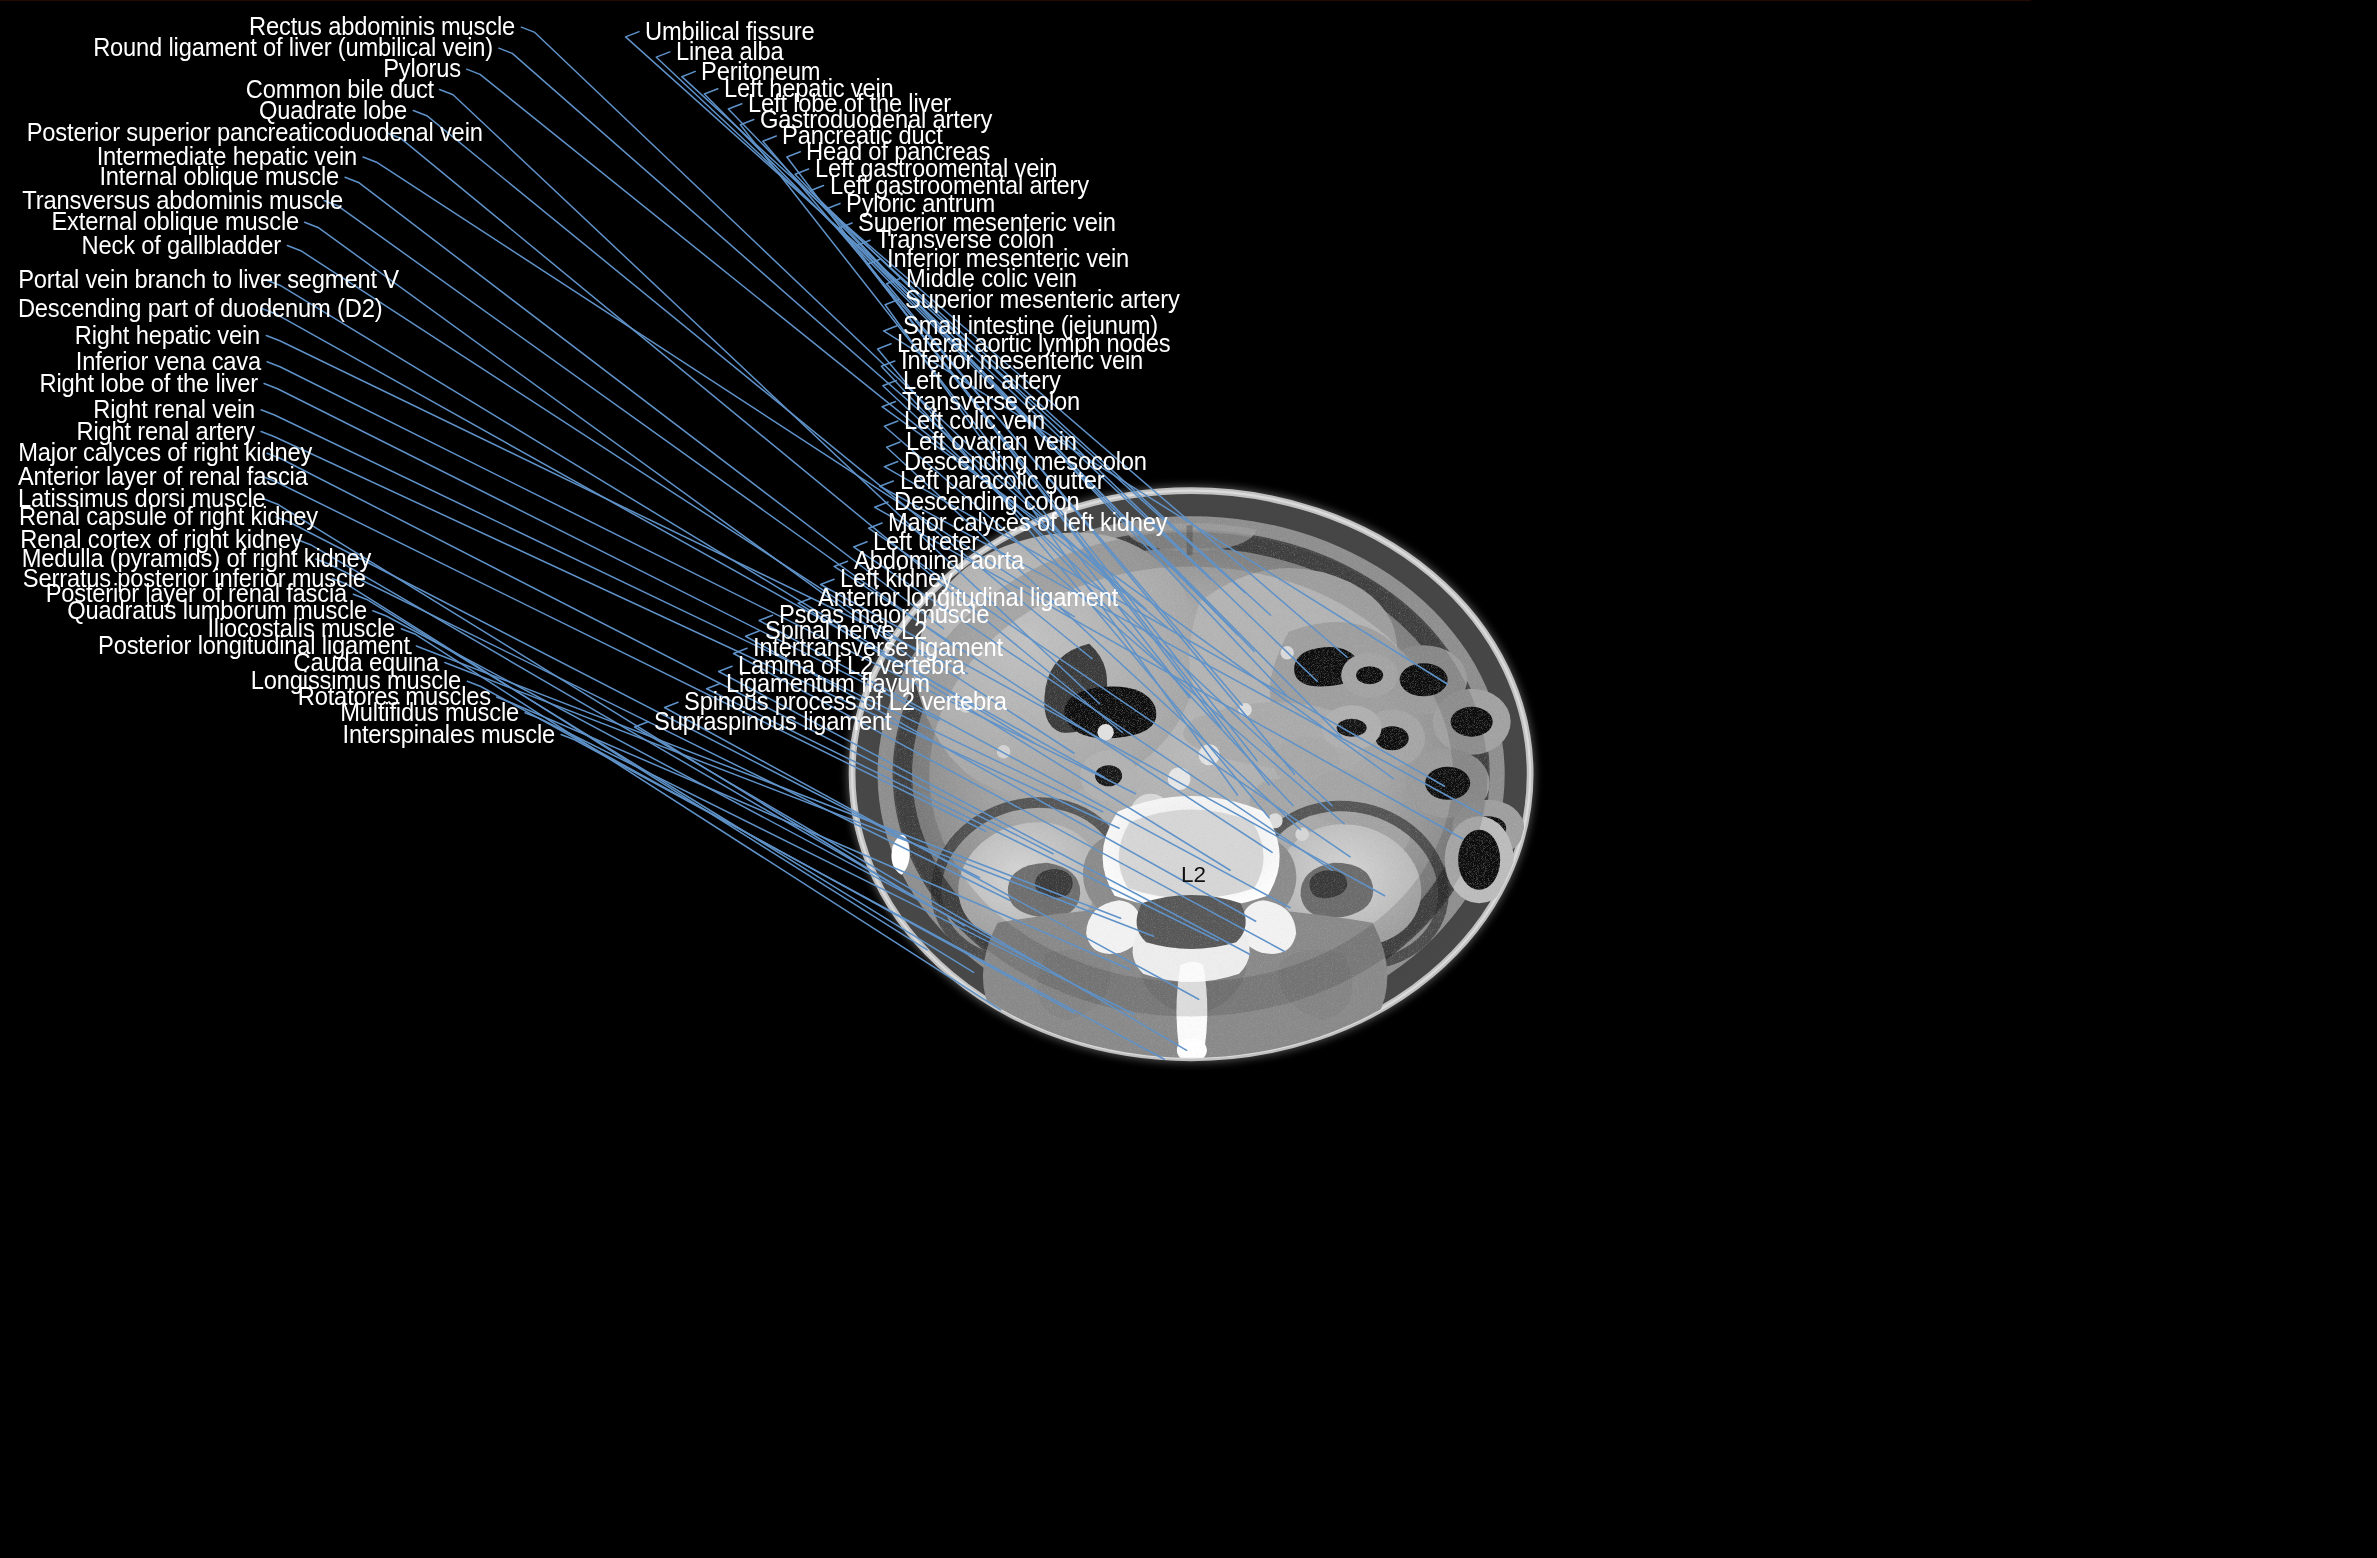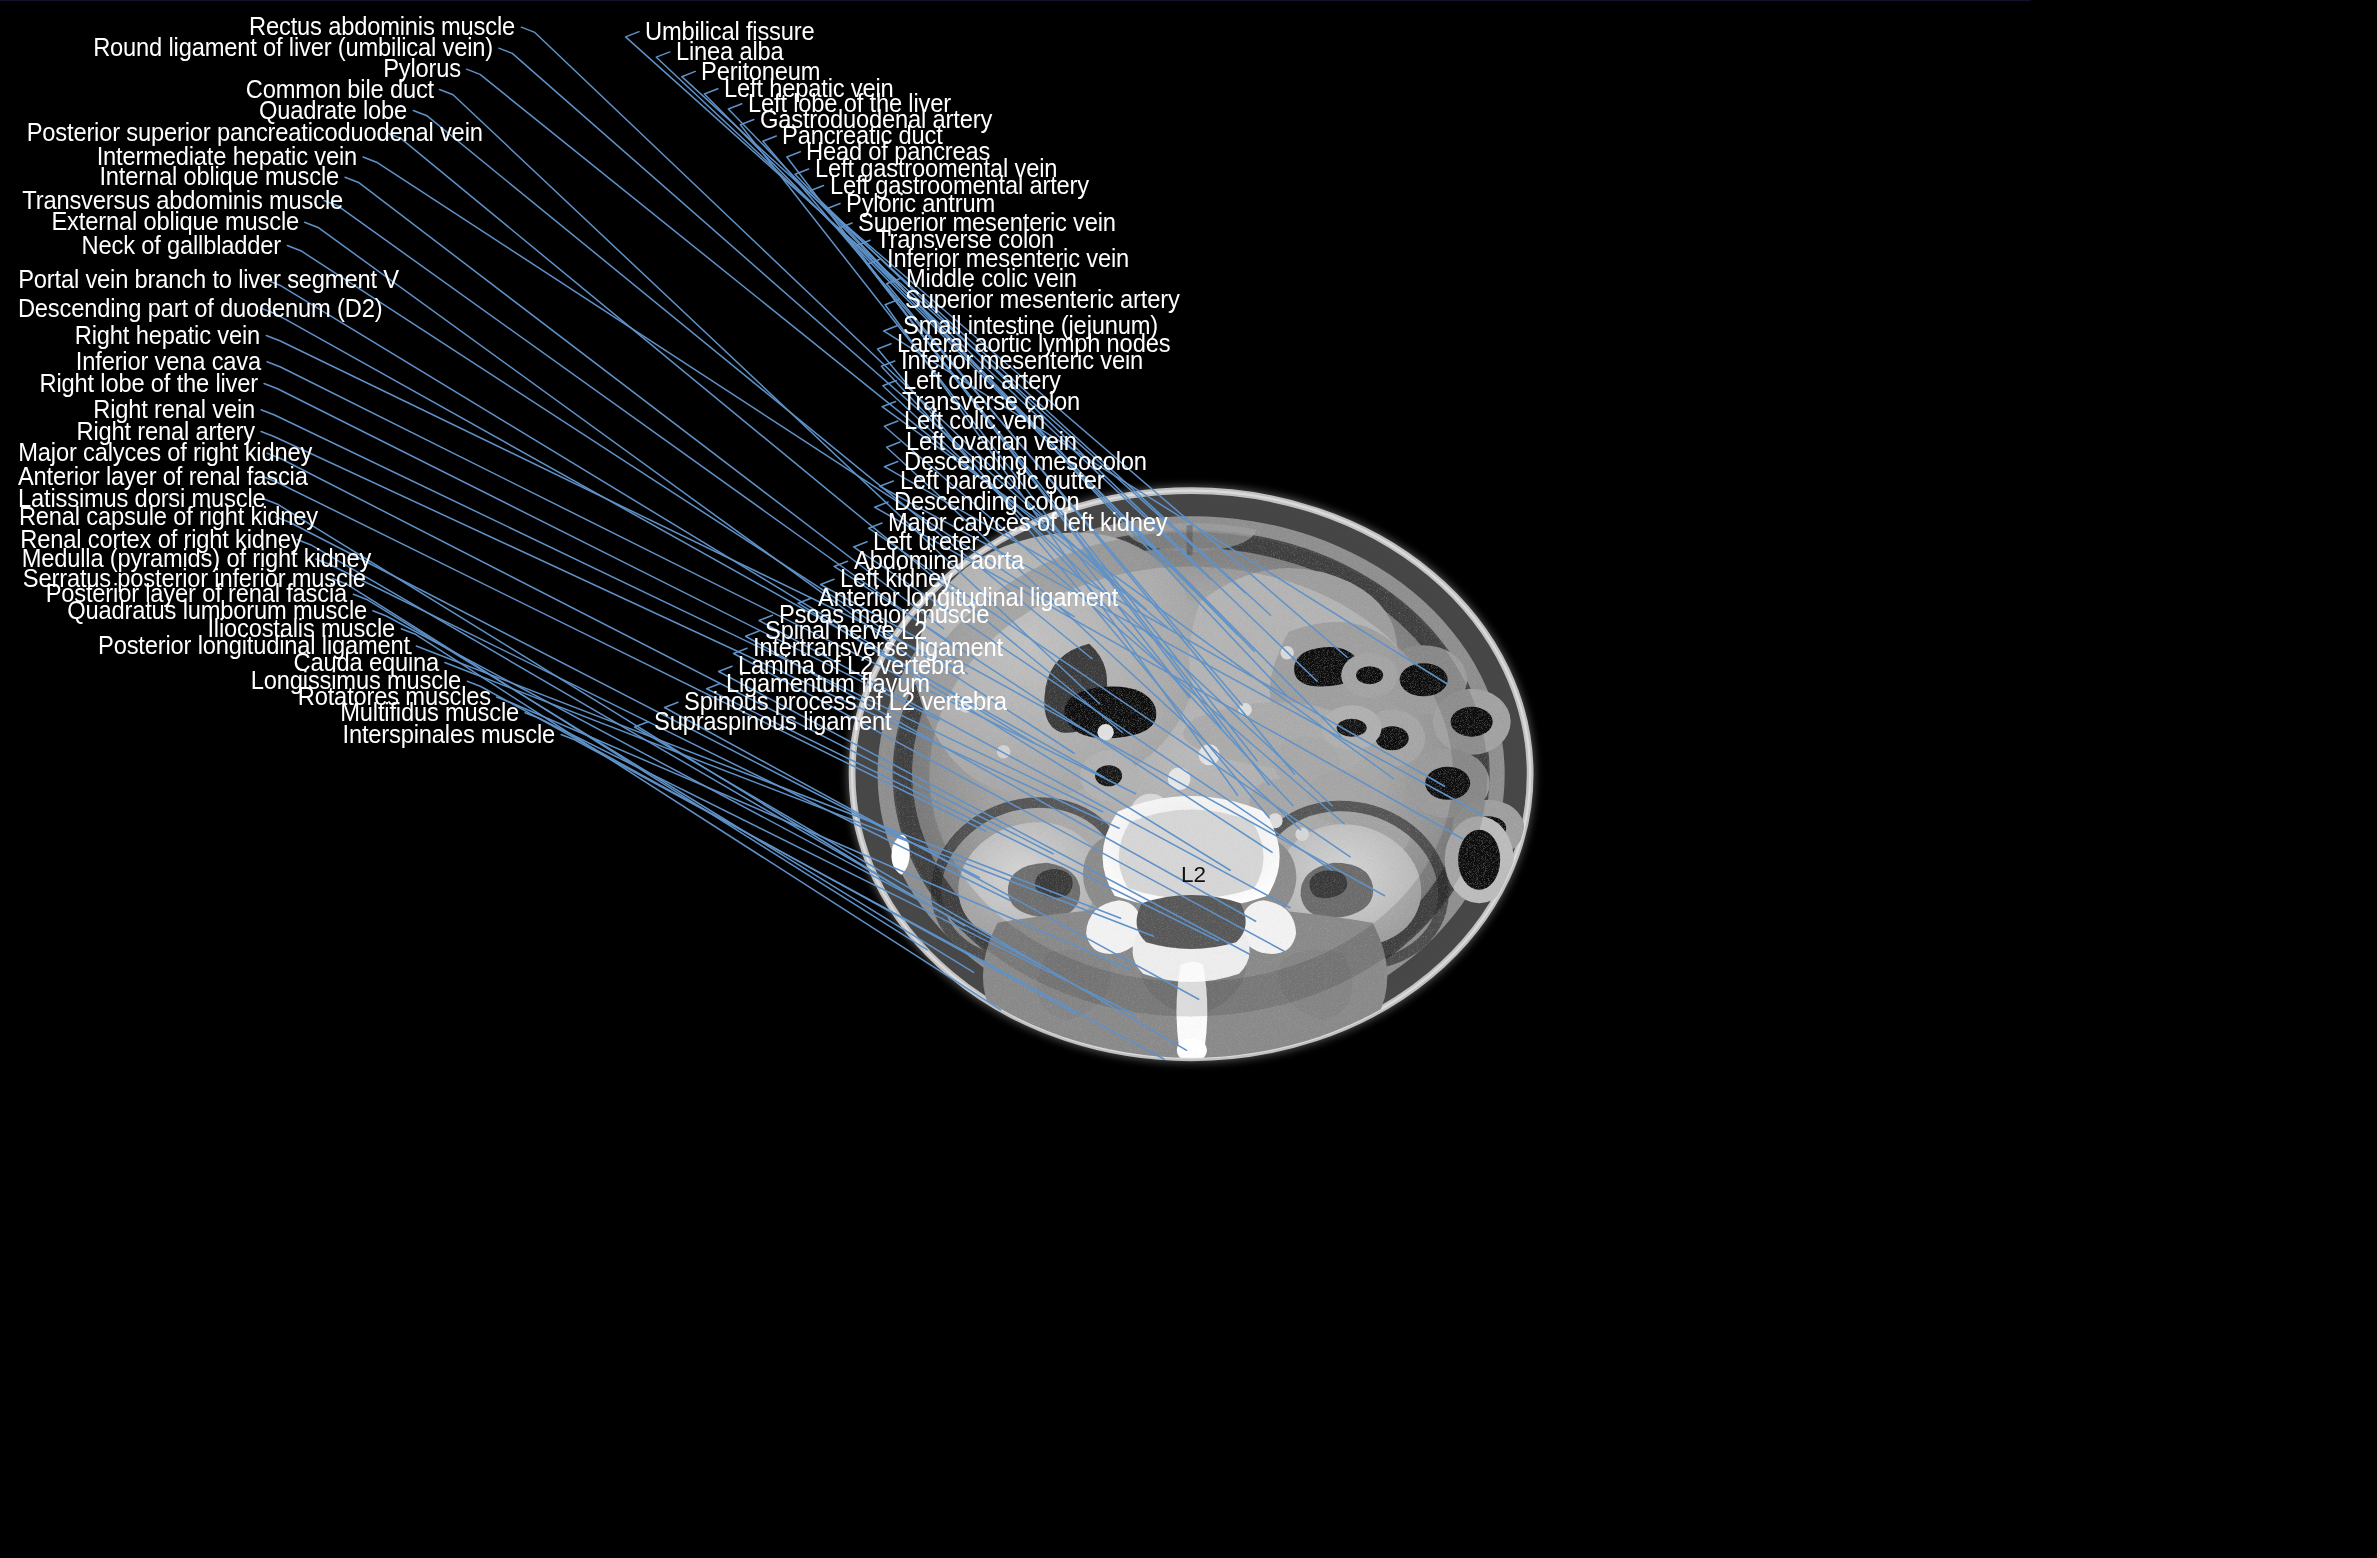--- a/index.html
+++ b/index.html
@@ -1,20 +1,20 @@
 <!DOCTYPE html>
 <html style="font-size:12px"><head>
 <meta charset="utf-8">
 <title>Axial CT Abdomen L2 — Labelled</title>
 <style>
   html,body{margin:0;padding:0;background:#000;}
   #stage{
     position:relative;
     width:2031px;height:1559px;
-    background:#8b5cf6;
+    background:#c2410c;
     overflow:hidden;
     font-family:"Liberation Sans","DejaVu Sans",sans-serif;
   }
   #ctwrap{position:absolute;left:0;top:0;width:2377px;height:1559px;}
   #leaders{position:absolute;left:0;top:0;width:2377px;height:1559px;pointer-events:none;}
   .lbl{
     position:absolute;
     color:#ffffff;
     font-size:25.5px;
     line-height:25.5px;

